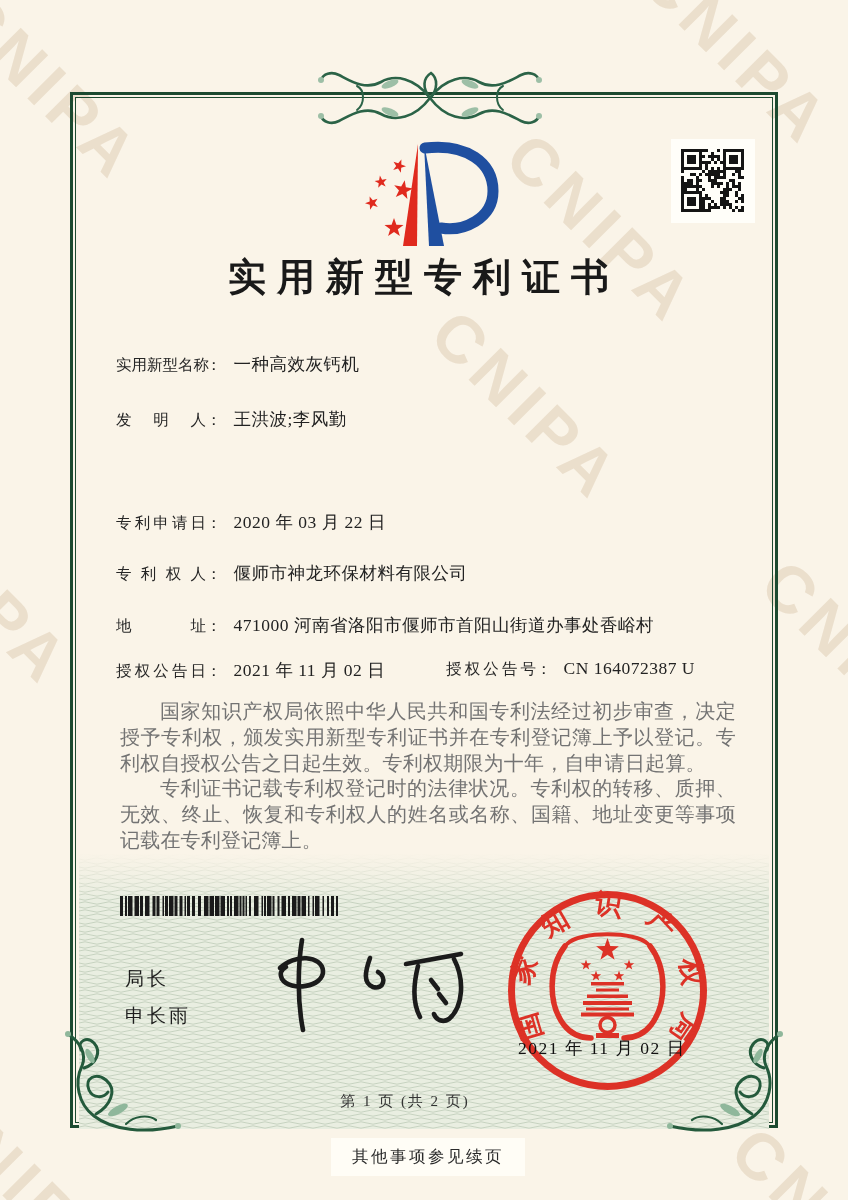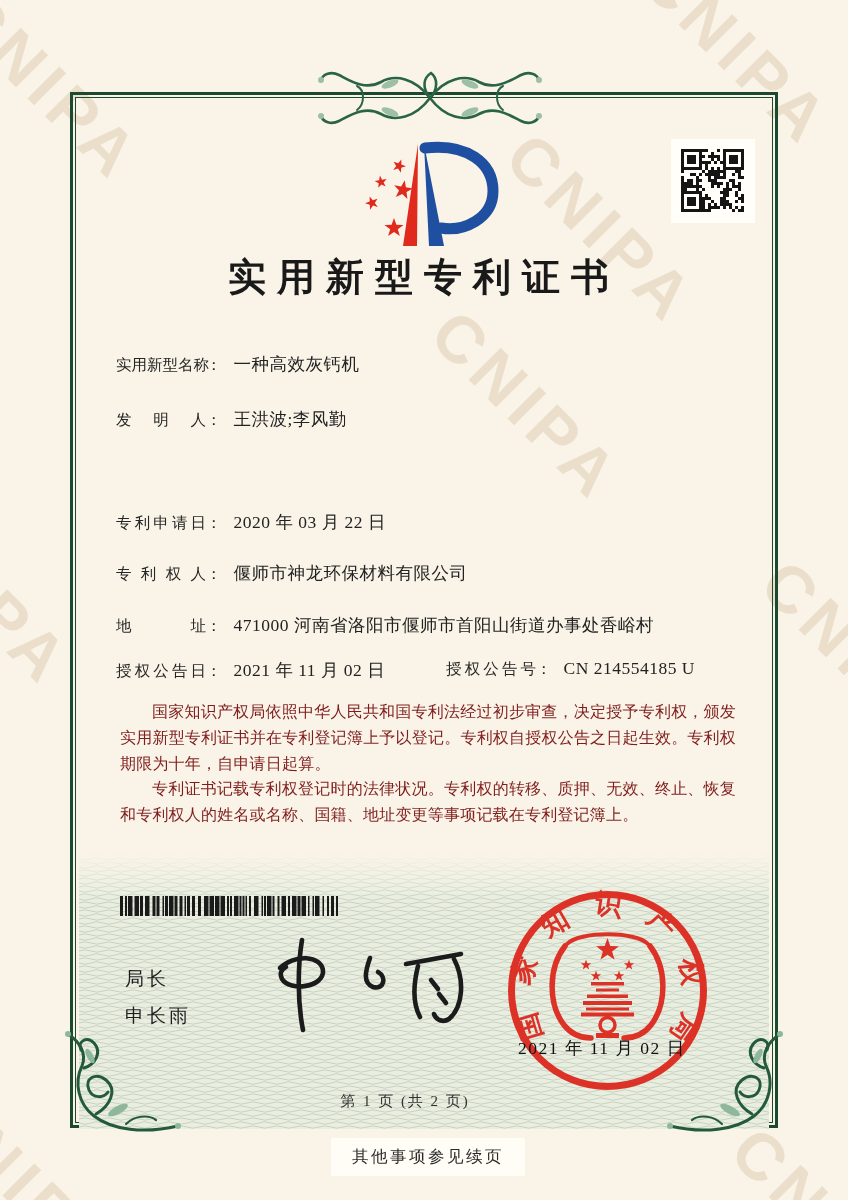--- a/index.html
+++ b/index.html
@@ -45,22 +45,22 @@
   .row { position:absolute; left:116px; white-space:nowrap; }
   .flabel {
     display:inline-block; width:90px; font-size:15.5px; color:#262626;
     text-align:justify; text-align-last:justify; vertical-align:baseline;
   }
   .fcolon { font-size:15.5px; }
   .fvalue { font-size:17.5px; margin-left:12px; letter-spacing:0.5px; }
   .grant2 { position:absolute; left:330px; top:0; white-space:nowrap; }
 
   .legal {
-    left:120px; top:699px; width:616px; font-size:16px; line-height:25.8px;
-    letter-spacing:0.2px; color:#7f1d1d; text-align:justify;
+    left:120px; top:699px; width:616px; font-size:20px; line-height:25.8px;
+    letter-spacing:0.2px; color:#737373; text-align:justify;
   }
   .legal p { text-indent:2em; }
 
   .barcode { left:120px; top:896px; }
   .official-title { left:125px; top:966px; font-family:"Liberation Sans","DejaVu Sans",sans-serif; font-size:19px; letter-spacing:3px; color:#1d1d1d; }
   .official-name  { left:125px; top:1003px; font-family:Liberation Serif, serif; font-size:19px; letter-spacing:3px; color:#1d1d1d; }
   .signature { left:228px; top:928px; }
   .seal { left:495px; top:878px; z-index:3; }
   .seal-date { left:518px; top:1036px; font-size:17.5px; letter-spacing:1.5px; color:#111; z-index:4; }
   .page-info { left:280px; top:1092px; width:250px; text-align:center; font-size:15px; letter-spacing:2px; color:#333; }
@@ -485,21 +485,21 @@
   </div>
   <div class="content row" style="top:561px">
     <span class="flabel">专利权人</span><span class="fcolon">：</span><span class="fvalue">偃师市神龙环保材料有限公司</span>
   </div>
   <div class="content row" style="top:613px">
     <span class="flabel">地址</span><span class="fcolon">：</span><span class="fvalue">471000 河南省洛阳市偃师市首阳山街道办事处香峪村</span>
   </div>
   <div class="content row" style="top:658px">
     <span class="flabel">授权公告日</span><span class="fcolon">：</span><span class="fvalue">2021 年 11 月 02 日</span>
     <span class="grant2">
-      <span class="flabel">授权公告号</span><span class="fcolon">：</span><span class="fvalue">CN 214554185 U</span>
+      <span class="flabel">授权公告号</span><span class="fcolon">：</span><span class="fvalue">CN 164072387 U</span>
     </span>
   </div>
 
   <div class="content legal">
     <p>国家知识产权局依照中华人民共和国专利法经过初步审查，决定授予专利权，颁发实用新型专利证书并在专利登记簿上予以登记。专利权自授权公告之日起生效。专利权期限为十年，自申请日起算。</p>
     <p>专利证书记载专利权登记时的法律状况。专利权的转移、质押、无效、终止、恢复和专利权人的姓名或名称、国籍、地址变更等事项记载在专利登记簿上。</p>
   </div>
 
   <svg class="content barcode" id="barcode" width="222" height="20">
       <rect x="0" y="0" width="3" height="20" fill="#1a1a1a"></rect>

